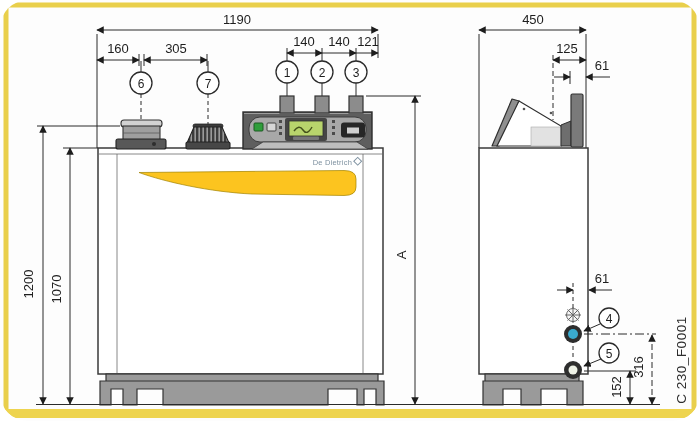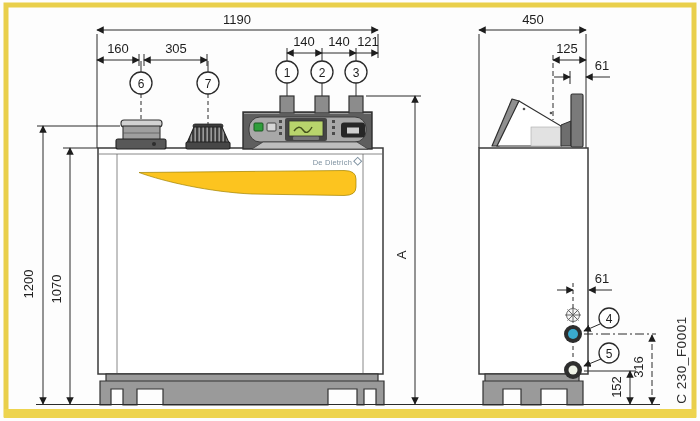--- a/index.html
+++ b/index.html
@@ -1,18 +1,18 @@
 <!DOCTYPE html>
 <html><head>
 <meta charset="utf-8">
 <style>
   html,body{margin:0;padding:0;background:#fff;}
   .canvas{
     position:relative;width:700px;height:421px;background:#fdfdfd;
-    font-family:"Liberation Sans", sans-serif;overflow:hidden;
+    font-family:"Liberation Sans", sans-serif;overflow:hidden;border-radius:28px;
   }
   svg{position:absolute;left:0;top:0;}
   text{fill:#1e1e1e;font-family:"Liberation Sans", sans-serif;}
   .dim-label{font-size:13px;}
   .callout-num{font-size:12px;}
   .logo-text{font-size:7.5px;fill:#7e91a0;letter-spacing:.2px;}
   .partnum{font-size:13.5px;fill:#2e2e2e;letter-spacing:.5px;}
   .thin{stroke:#2a2a2a;stroke-width:1;fill:none;}
   .body-line{stroke:#3a3a3a;stroke-width:1.5;fill:#ffffff;}
 </style>

